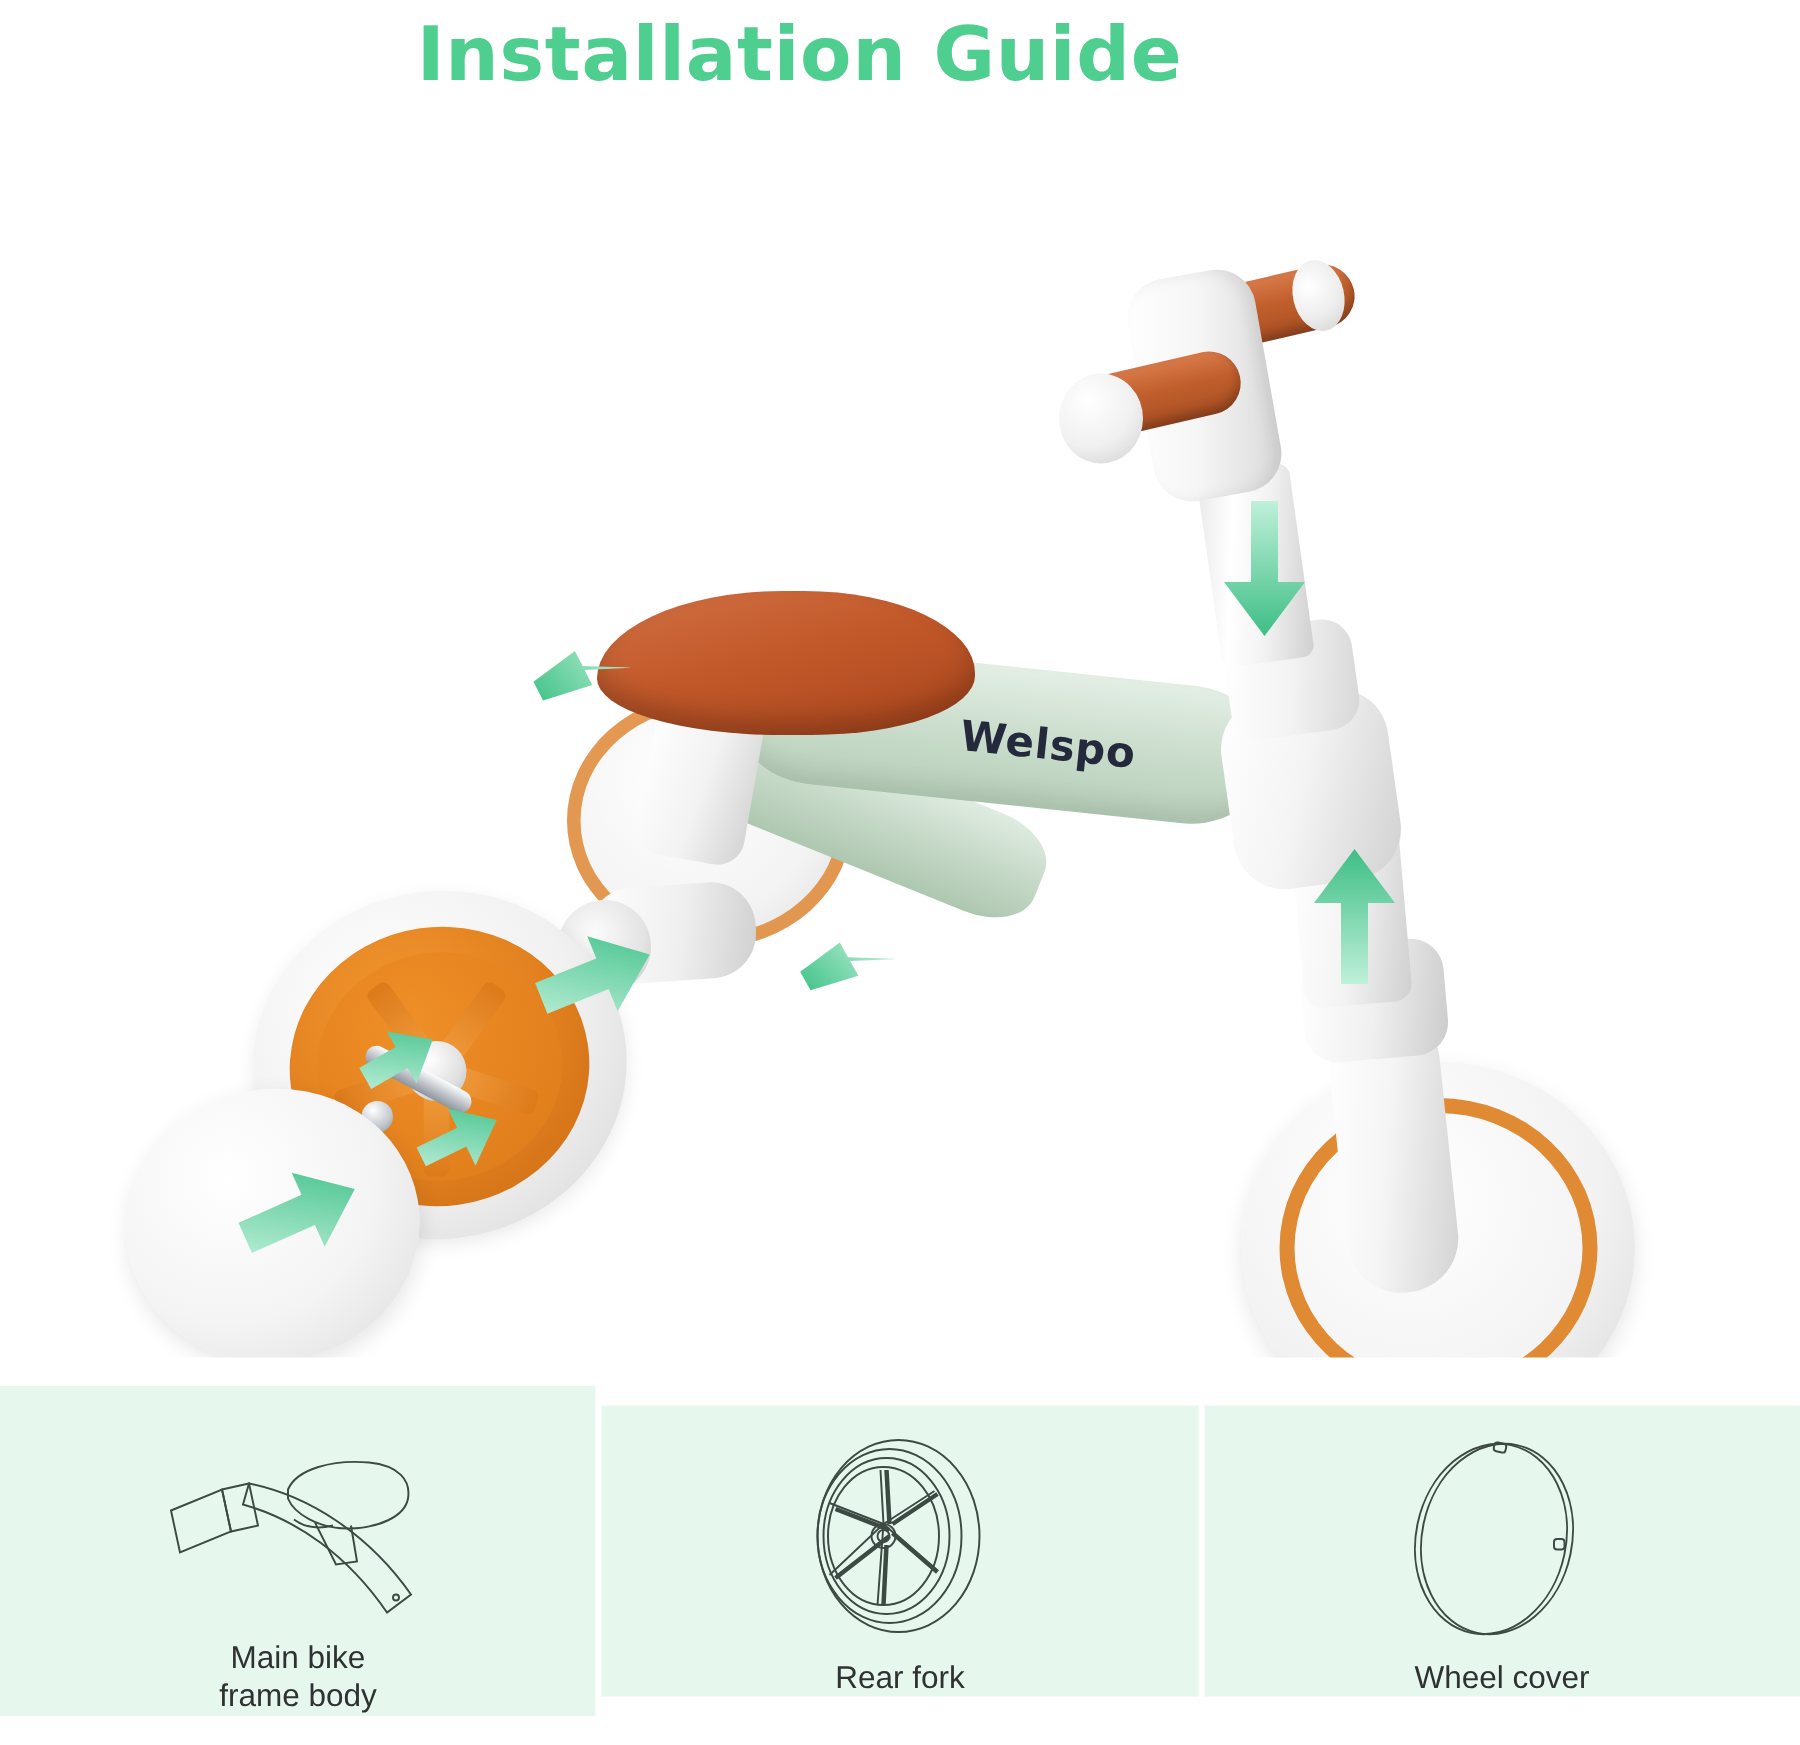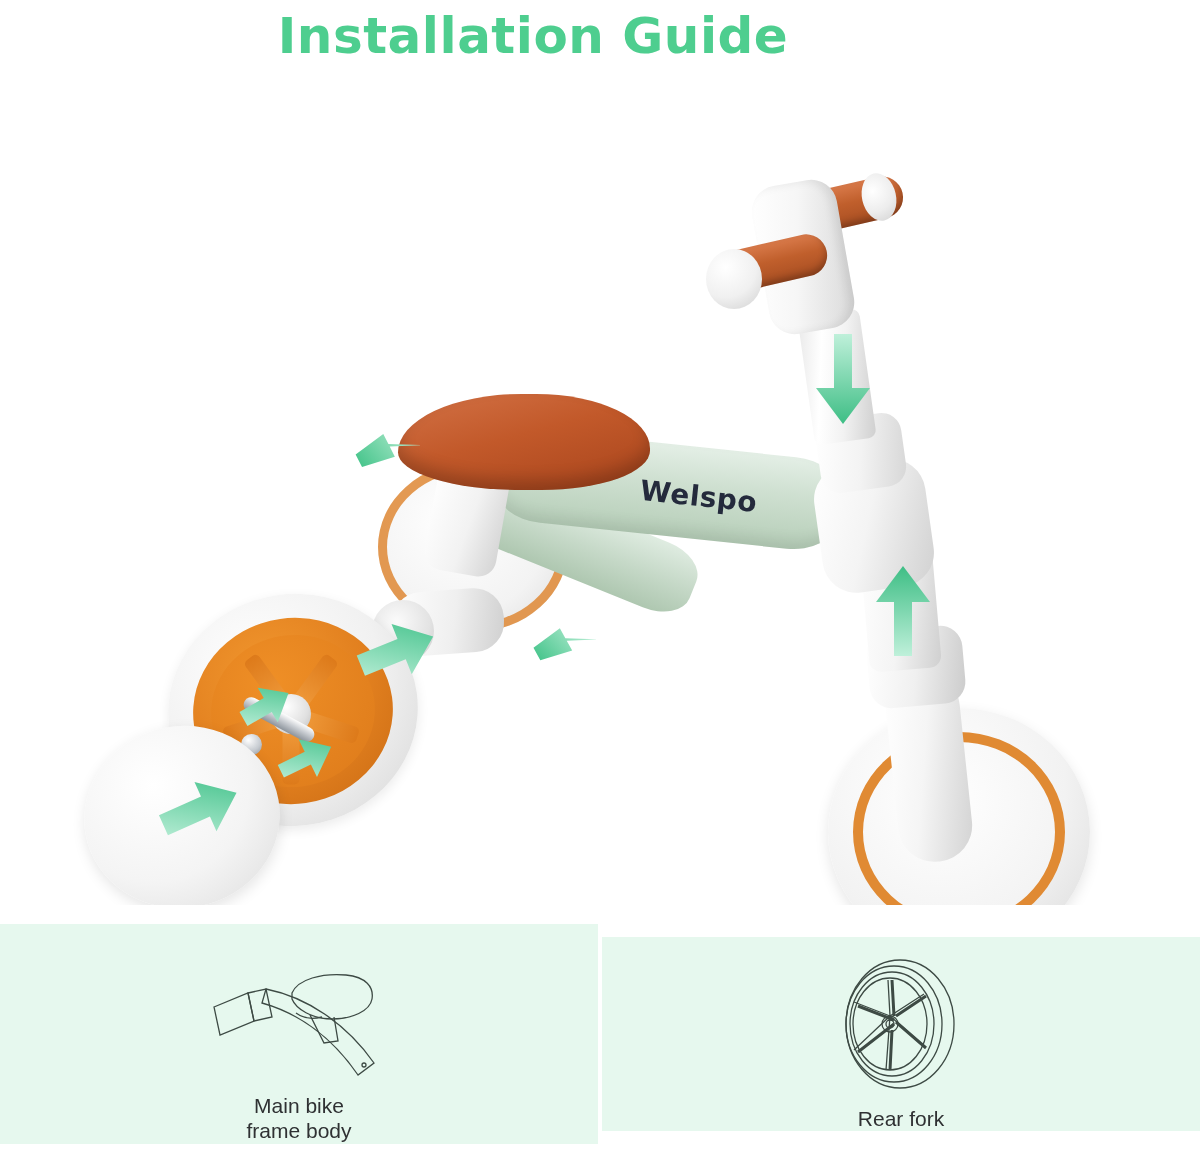--- a/index.html
+++ b/index.html
@@ -500,15 +500,26 @@
         <ellipse cx="82" cy="74" rx="37" ry="46"></ellipse>
         <circle cx="82" cy="74" r="8"></circle>
         <circle cx="82" cy="74" r="4"></circle>
         <path d="M82 66 L80 30 M82 66 L46 52 M82 66 L46 100 M82 66 L78 120 M82 66 L116 96 M82 66 L116 44"></path>
         <path d="M86 66 L84 30 M86 70 L50 56 M86 74 L50 102 M84 80 L82 120 M88 72 L118 98 M88 66 L118 46" stroke-width="3"></path>
       </svg>
     </div>
     <div class="part-label">Rear fork</div>
   </div>
 
+  <div class="part-cell">
+    <div class="part-figure">
+      <svg width="186" height="150" viewBox="0 0 186 150" fill="none" stroke="#3d4a44" stroke-width="1.3">
+        <ellipse cx="90" cy="76" rx="50" ry="64" transform="rotate(12 90 76)"></ellipse>
+        <ellipse cx="86" cy="76" rx="50" ry="64" transform="rotate(12 86 76)"></ellipse>
+        <rect x="88" y="12" width="8" height="6" rx="2" transform="rotate(12 92 15)"></rect>
+        <rect x="128" y="76" width="7" height="7" rx="2"></rect>
+      </svg>
+    </div>
+    <div class="part-label">Wheel cover</div>
+  </div>
 
 
 </div>
 
 </body></html>

